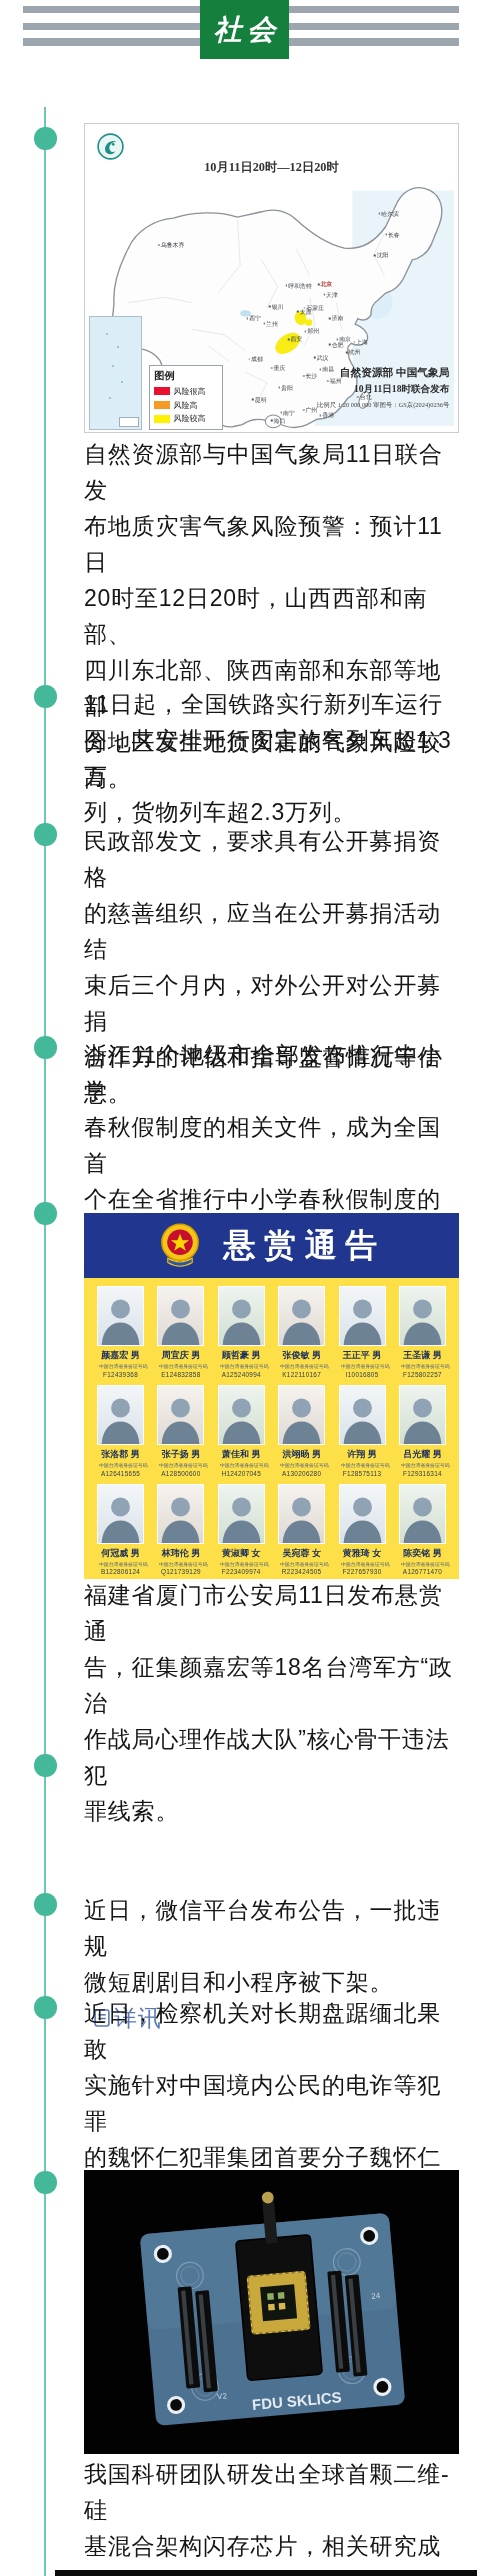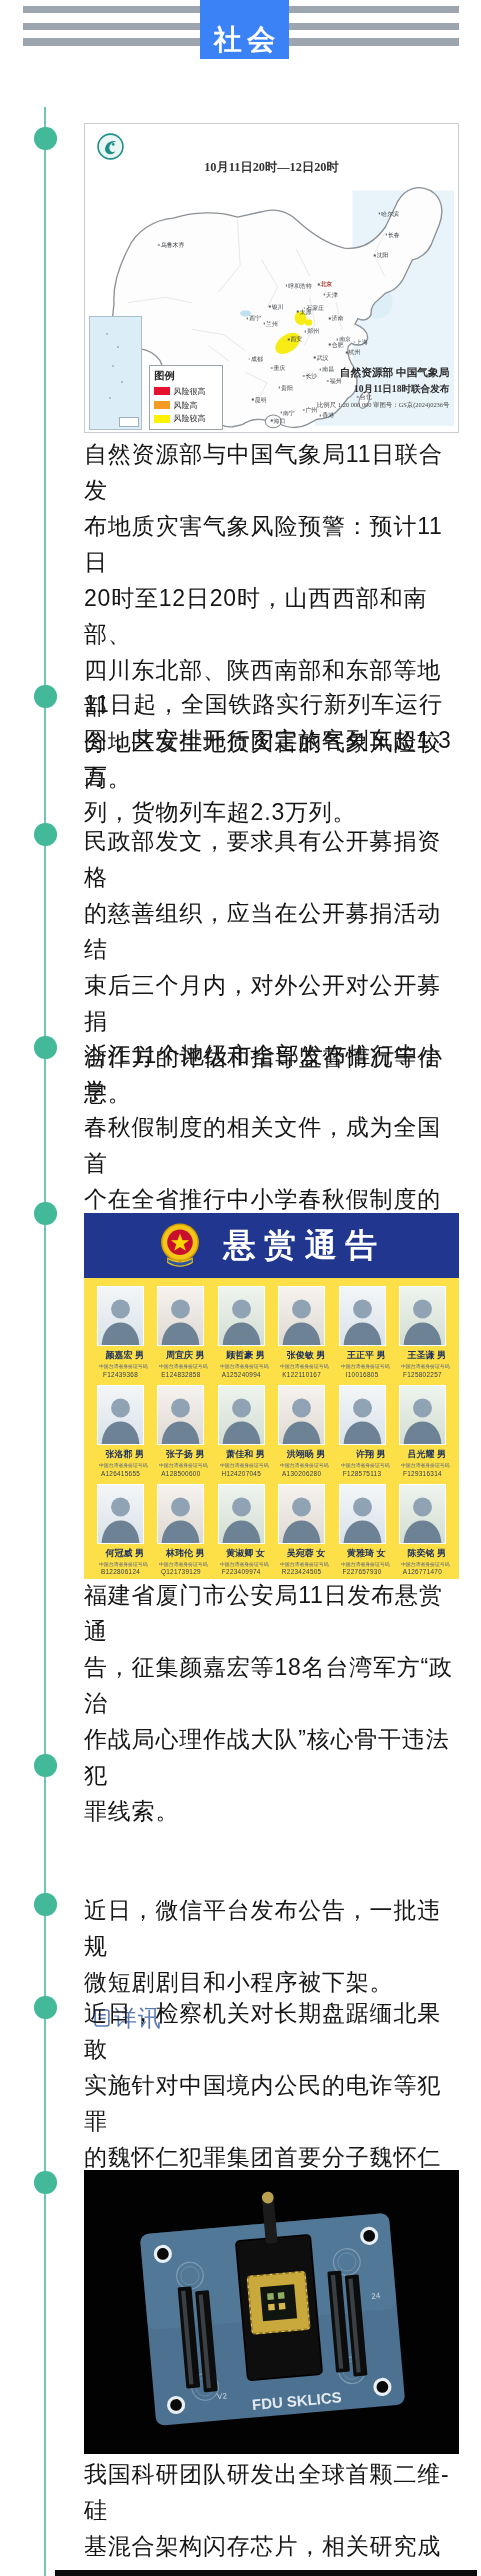--- a/index.html
+++ b/index.html
@@ -1,21 +1,21 @@
 <!DOCTYPE html>
 <html style="font-size:8.6px"><head>
 <meta charset="utf-8">
 <style>
   html,body{margin:0;padding:0;background:#fff;}
   .page{position:relative;width:481px;height:2576px;background:#fff;overflow:hidden;
         font-family:"Liberation Sans","DejaVu Sans",sans-serif;}
   
   .stripe{position:absolute;left:22.5px;width:436px;height:7px;background:#9da5af;}
-  .badge{position:absolute;left:200px;top:0;width:89px;height:59px;background:#3b82f6;
-         display:flex;align-items:flex-end;justify-content:center;}
+  .badge{position:absolute;left:200px;top:0;width:89px;height:59px;background:#15803d;
+         display:flex;align-items:center;justify-content:center;font-style:italic;}
   .badge span{color:#fff;font-size:28px;font-weight:700;letter-spacing:5.3px;margin-left:5.3px;}
   
   .tline{position:absolute;left:44px;top:107px;width:2.1px;height:2469px;background:#6cc8af;}
   .tdot{position:absolute;left:34px;width:22.5px;height:22.5px;border-radius:50%;background:#43b999;}
   
   .para{position:absolute;left:84px;width:377px;font-size:23px;line-height:36px;
         letter-spacing:0.8px;color:#161616;white-space:pre-line;text-align:left;}
   .detail-link{display:inline-flex;align-items:center;gap:4.3px;color:#5b79b7;margin-left:9.6px;
         white-space:nowrap;cursor:pointer;}
   .detail-link svg{width:16px;height:18px;}
@@ -53,21 +53,21 @@
   .whead{position:absolute;left:0;top:0;width:100%;height:65px;background:#20368f;
         display:flex;align-items:center;justify-content:center;gap:20.3px;}
   .whead .wtitle{color:#fff;font-size:32px;font-weight:700;letter-spacing:8.6px;}
   .wgrid{position:absolute;left:13px;top:73px;width:349px;display:grid;
         grid-template-columns:repeat(6,47px);column-gap:13.4px;row-gap:7px;}
   .cell{width:47px;text-align:center;}
   .photo{width:47px;height:60px;background:linear-gradient(#f3f6f8,#d9e2e9);
         border:1.1px solid #fff;box-sizing:border-box;overflow:hidden;}
   .cell:nth-child(2n) .photo{background:linear-gradient(#f6f2ee,#dfd9d2);}
   .cell:nth-child(3n) .photo{background:linear-gradient(#eef4ee,#d3ded2);}
-  .pname{font-size:9px;font-weight:700;color:#1c2f5e;margin-top:3.2px;white-space:nowrap;text-align:right;}
+  .pname{font-size:9px;font-weight:700;color:#1c2f5e;margin-top:3.2px;white-space:nowrap;}
   .psub{font-size:5.3px;color:#44578a;margin-top:1.1px;transform:scale(.92);white-space:nowrap;}
   .pid{font-size:6.4px;color:#2e3c55;margin-top:0.5px;letter-spacing:0.3px;}
   
   .chip-card{position:absolute;left:84px;top:2170px;width:375px;height:284px;background:#000;}
   .blackbar{position:absolute;left:55px;top:2570px;width:422px;height:6.4px;background:#0c0c0c;}
 </style>
 </head>
 <body>
 
 <div class="page">

